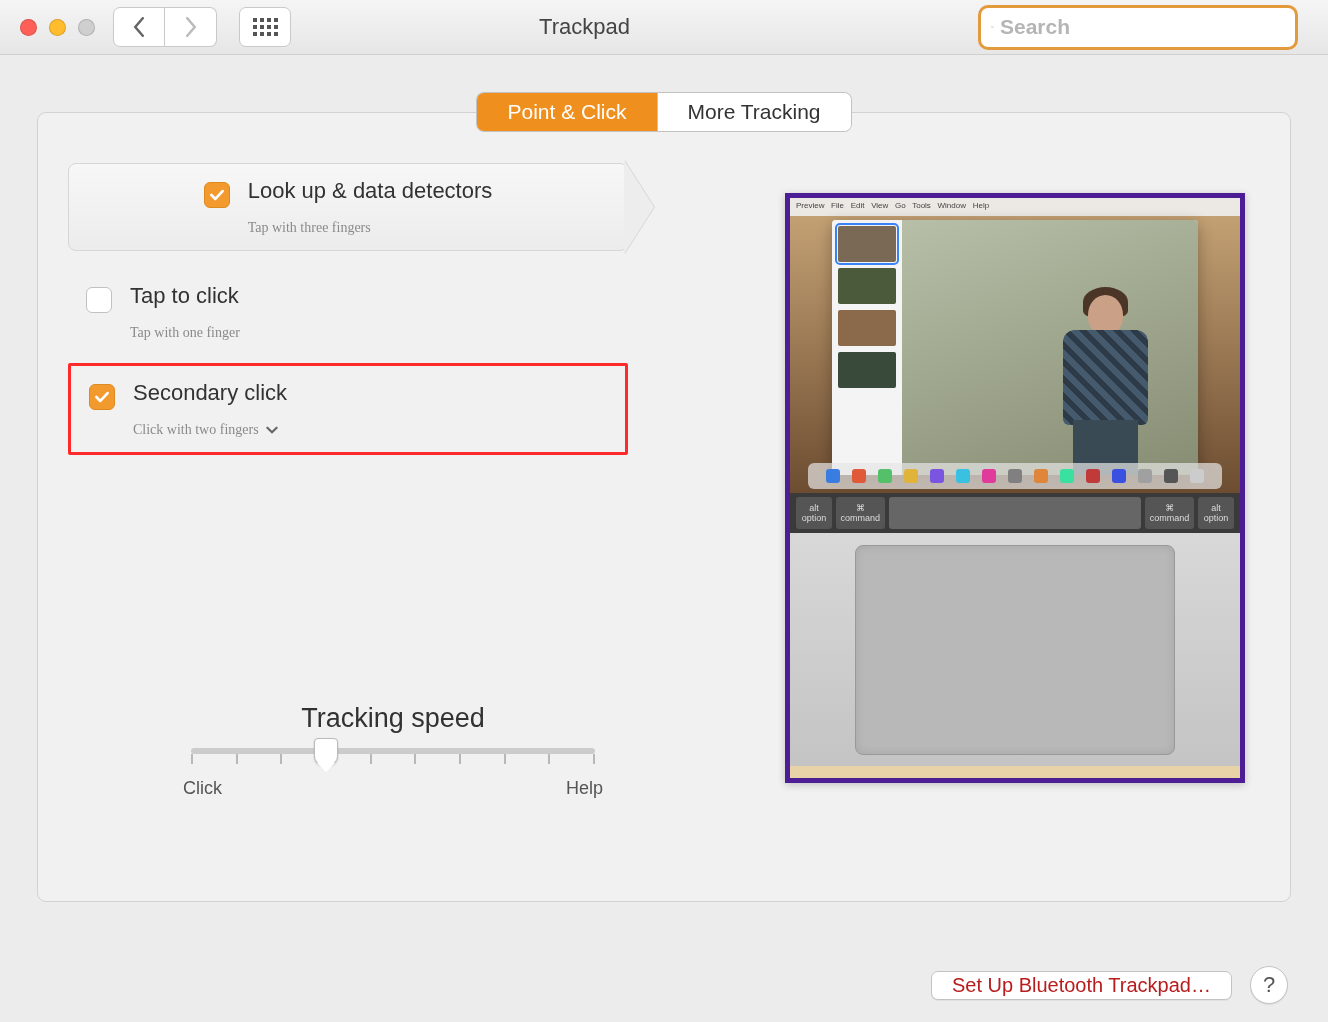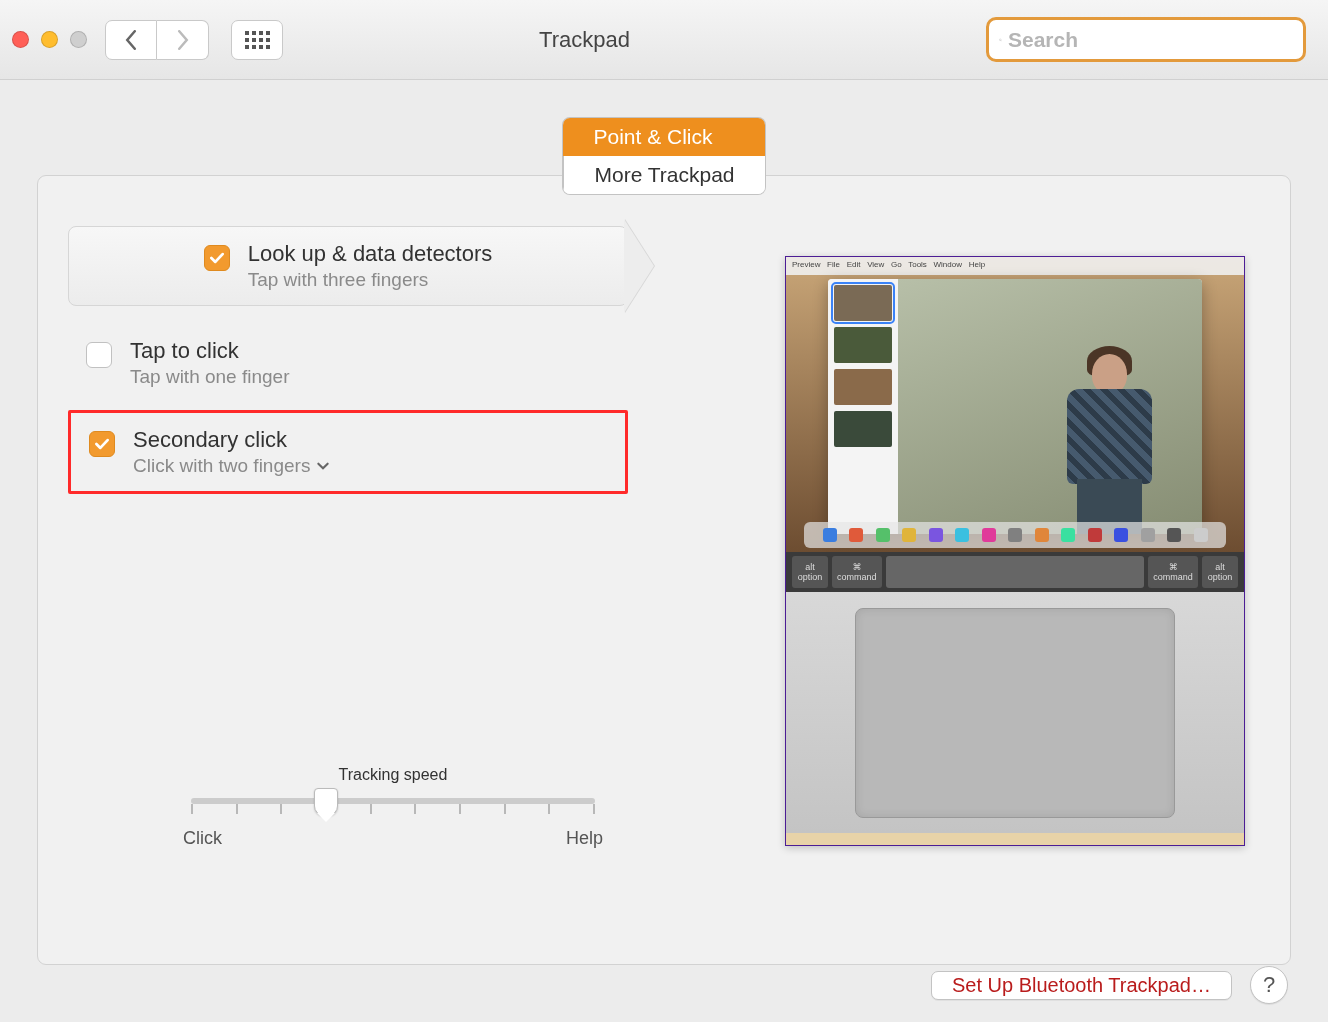--- a/index.html
+++ b/index.html
@@ -1,67 +1,67 @@
 <!DOCTYPE html>
 <html><head>
 <meta charset="utf-8">
 <style>
   * { box-sizing: border-box; margin: 0; padding: 0; }
   html, body { width: 1328px; height: 1022px; font-family: -apple-system, "Helvetica Neue", Helvetica, Arial, sans-serif; background: #ececec; overflow: hidden; }
   .window { width: 1328px; height: 1022px; background: #ececec; display: flex; flex-direction: column; }
   
-  .titlebar { height: 80px; display: flex; align-items: center; padding: 0 12px; border-bottom: 1px solid #d0d0d0; background: linear-gradient(#f5f5f5,#e6e6e6); }
+  .titlebar { height: 55px; display: flex; align-items: center; padding: 0 20px; border-bottom: 1px solid #d0d0d0; background: linear-gradient(#f5f5f5,#e6e6e6); }
   .traffic { display: flex; gap: 12px; margin-right: 18px; }
   .tl { width: 17px; height: 17px; border-radius: 50%; border: 1px solid rgba(0,0,0,0.15); }
   .tl.red { background: #ff5f57; }
   .tl.yellow { background: #ffbd2e; }
   .tl.gray { background: #cfcfcf; }
   .toolbar-group { display: flex; }
   .nav-btn { width: 52px; height: 40px; background: #fff; border: 1px solid #c9c9c9; display: flex; align-items: center; justify-content: center; color: #555; }
   .nav-btn.first { border-radius: 7px 0 0 7px; }
   .nav-btn.last { border-radius: 0 7px 7px 0; border-left: none; }
   .nav-btn svg { width: 14px; height: 20px; }
   .grid-btn { width: 52px; height: 40px; background: #fff; border: 1px solid #c9c9c9; border-radius: 7px; margin-left: 22px; display: flex; align-items: center; justify-content: center; }
   .grid-dots { display: grid; grid-template-columns: repeat(4, 4px); grid-auto-rows: 4px; gap: 3px; }
   .grid-dots span { background: #555; width: 4px; height: 4px; }
   .title-text { flex: 1; text-align: center; font-size: 22px; color: #444; font-weight: 500; margin-left: -100px; }
   .search-wrap { width: 320px; height: 45px; border: 3px solid #e39a3c; border-radius: 10px; display: flex; align-items: center; background: #fff; padding: 0 10px; margin-right: 10px; }
   .search-wrap svg { width: 20px; height: 20px; color: #999; margin-right: 6px; }
   .search-input { border: none; outline: none; font-size: 21px; color: #333; flex: 1; background: transparent; font-weight: bold; }
   .search-input::placeholder { color: #b5b5b5; }
   
   .tabs-wrap { display: flex; justify-content: center; margin-top: 38px; position: relative; z-index: 2; }
-  .tabs { display: flex; border-radius: 7px; overflow: hidden; box-shadow: 0 0 0 1px #c3c3c3; flex-direction: column; }
+  .tabs { display: flex; border-radius: 7px; overflow: hidden; box-shadow: 0 0 0 1px #c3c3c3; }
   .tab { padding: 7px 30px; font-size: 21px; background: #fff; color: #333; border-left: 1px solid #c3c3c3; }
   .tab:first-child { border-left: none; }
   .tab.active { background: #ee8f1e; color: #fff; }
   
   .content-box { margin: -19px 37px 0 37px; border: 1px solid #d2d2d2; border-radius: 9px; background: #f1f1f1; padding: 50px 30px 40px 30px; height: 790px; position: relative; }
   .left-col { width: 560px; }
   .option { display: flex; align-items: flex-start; padding: 14px 18px; border-radius: 8px; }
   .option.selected { background: linear-gradient(#f7f7f7,#ececec); border: 1px solid #d6d6d6; position: relative; justify-content: center; }
   .option.selected::after { content: ""; position: absolute; right: -27px; top: 50%; transform: translateY(-50%); width: 0; height: 0; border-top: 47px solid transparent; border-bottom: 47px solid transparent; border-left: 30px solid #ededed; filter: drop-shadow(1px 0 0 #d6d6d6);}
   .option.highlighted { border: 3px solid #ff2a2a; border-radius: 2px; }
   .chk { width: 26px; height: 26px; border-radius: 6px; border: 1px solid #c1c1c1; background: #fff; margin-right: 18px; margin-top: 4px; flex-shrink: 0; display: flex; align-items: center; justify-content: center; }
   .chk.checked { background: #f29a2e; border-color: #df8a1f; }
   .chk.checked svg { width: 18px; height: 18px; color: #fff; }
   .opt-title { font-size: 22px; color: #323232; }
-  .opt-sub { font-size: 19px; color: #8a8a8a; margin-top: 2px; display: flex; align-items: center; gap: 6px; }
+  .opt-sub { font-size: 14px; color: #8a8a8a; margin-top: 16px; display: flex; align-items: center; gap: 6px; font-family: Liberation Serif, serif; }
   .chevron-down { width: 14px; height: 14px; }
   
   .slider-area { position: absolute; left: 145px; top: 590px; width: 420px; text-align: center; }
-  .slider-area .label { font-size: 16px; color: #323232; margin-bottom: 14px; }
+  .slider-area .label { font-size: 27px; color: #323232; margin-bottom: 14px; }
   .slider-track { position: relative; height: 6px; background: #ccc; border-radius: 3px; margin: 0 8px; }
   .slider-ticks { display: flex; justify-content: space-between; margin: 0 8px; }
   .slider-ticks span { width: 2px; height: 10px; background: #b8b8b8; }
   .slider-thumb { position: absolute; top: -10px; width: 24px; height: 28px; background: #fff; border: 1px solid #bbb; border-radius: 4px 4px 10px 10px; box-shadow: 0 1px 2px rgba(0,0,0,0.2); }
   .slider-thumb::after { content: ""; position: absolute; bottom: -7px; left: 50%; transform: translateX(-50%); width: 0; height: 0; border-left: 9px solid transparent; border-right: 9px solid transparent; border-top: 9px solid #fff; }
   .slider-labels { display: flex; justify-content: space-between; font-size: 18px; color: #555; margin-top: 14px; }
   
-  .preview { position: absolute; right: 45px; top: 80px; width: 460px; height: 590px; background: #8a8a8a; border: 1px solid #4c1d95; box-shadow: 0 2px 8px rgba(0,0,0,0.2); display: flex; flex-direction: column; }
+  .preview { position: absolute; right: 45px; top: 80px; width: 460px; height: 590px; background: #8a8a8a; border: 5px solid #4c1d95; box-shadow: 0 2px 8px rgba(0,0,0,0.2); display: flex; flex-direction: column; }
   .preview-screen { height: 295px; background: linear-gradient(#c9a678, #6d4d31); position: relative; overflow: hidden; }
   .menubar { height: 18px; background: rgba(240,240,240,0.9); font-size: 8px; color: #444; padding: 3px 6px; }
   .preview-window { position: absolute; top: 22px; left: 42px; right: 42px; height: 255px; background: #eee; border-radius: 4px; display: flex; overflow: hidden; box-shadow: 0 4px 15px rgba(0,0,0,0.3);}
   .pw-sidebar { width: 70px; background: #f4f4f4; padding: 6px; display: flex; flex-direction: column; gap: 6px;}
   .thumb { width: 100%; height: 36px; background: #7a6a55; border-radius: 2px;}
   .thumb.sel { outline: 2px solid #3a82f7; outline-offset: 1px;}
   .thumb.t2 { background: #4a5a3a;}
   .thumb.t3 { background: #8a6a4a;}
   .thumb.t4 { background: #3a4a3a;}
   .pw-main { flex: 1; background: linear-gradient(160deg,#b7bfa8,#868d73); position: relative;}
@@ -130,21 +130,21 @@
           <circle cx="10" cy="10" r="7" stroke="#999" stroke-width="2" fill="none"></circle>
           <line x1="15" y1="15" x2="21" y2="21" stroke="#999" stroke-width="2" stroke-linecap="round"></line>
         </svg>
       <input class="search-input" placeholder="Search" style="">
     </div>
   </div>
 
   <div class="tabs-wrap">
     <div class="tabs">
       <div class="tab active">Point &amp; Click</div>
-      <div class="tab">More Trackpad</div>
+      <div class="tab">More Tracking</div>
     </div>
   </div>
 
   <div class="content-box">
     <div class="left-col">
 
       <div class="option selected">
         <div class="chk checked">
           <svg viewBox="0 0 16 16">
               <path d="M3 8 L6.5 11.5 L13 4.5" stroke="#fff" stroke-width="2.4" fill="none" stroke-linecap="round" stroke-linejoin="round"></path>

